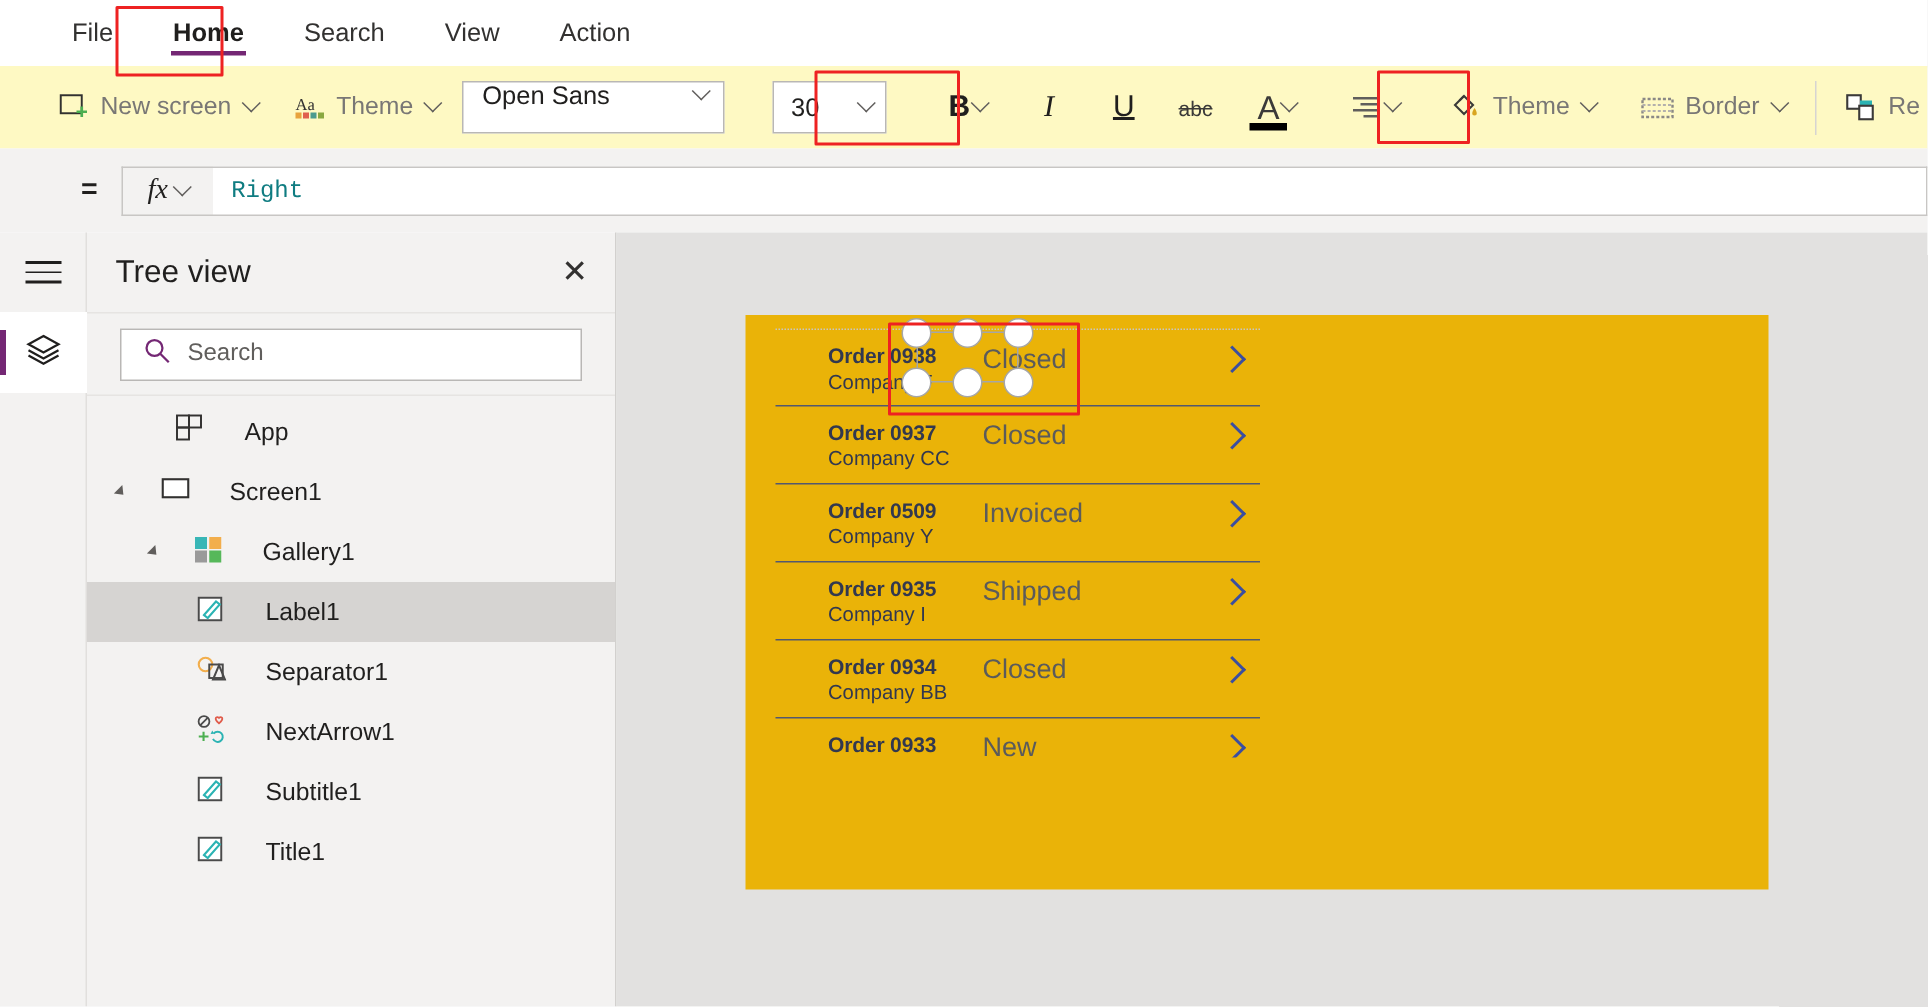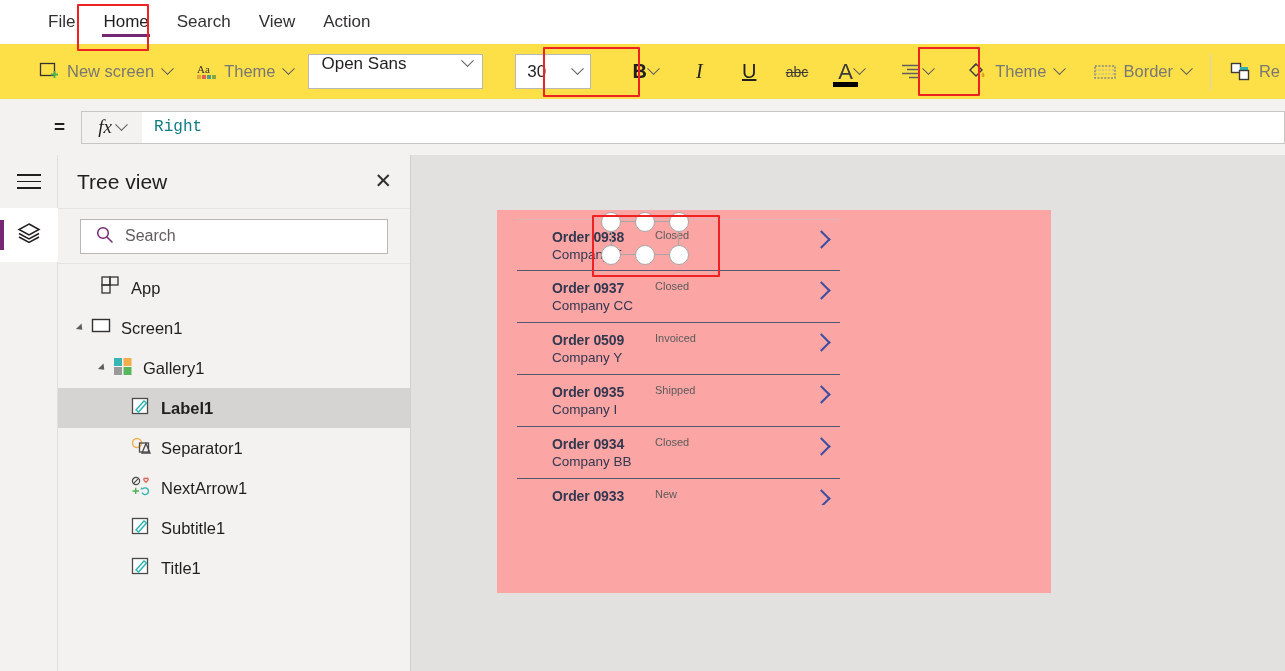--- a/index.html
+++ b/index.html
@@ -9,40 +9,40 @@
     font-family: "Liberation Sans", sans-serif;
     background: #ffffff;
     color: #201f1e;
   }
   #app { position: relative; width: 1285px; height: 671px; }
 
   
   .menubar {
     position: absolute; left: 0; top: 0; width: 1116px; height: 44px;
     background: #ffffff; display: flex; align-items: center;
-    padding-left: 34px; gap: 0px;
+    padding-left: 34px; gap: 12px;
   }
   .menu-item {
     font-size: 17px; color: #323130; padding: 0 14px; height: 44px;
     display: flex; align-items: center; cursor: pointer; position: relative;
   }
-  .menu-item.active { font-weight: normal; color: #201f1e; }
+  .menu-item.active { font-weight: bold; color: #201f1e; }
   .menu-item.active::after {
     content: ""; position: absolute; left: 13px; right: 13px; bottom: 7px;
     height: 3px; background: #742774;
   }
   .menubar-sep {
     position: absolute; left: 0; top: 43.5px; width: 1285px; height: 1px;
     background: #e8e6e4;
   }
 
   
   .ribbon {
     position: absolute; left: 0; top: 44px; width: 1285px; height: 55px;
-    background: #fde047; display: flex; align-items: center;
+    background: #fef9c3; display: flex; align-items: center;
     padding-left: 34px;
   }
   .rb {
     display: flex; align-items: center; height: 40px; gap: 7px;
     cursor: pointer; padding: 0 5px; white-space: nowrap;
   }
   .rb-label { font-size: 16.5px; color: #797775; }
   .chev {
     display: inline-block; width: 9px; height: 9px;
     border-right: 1.6px solid #605e5c; border-bottom: 1.6px solid #605e5c;
@@ -141,54 +141,54 @@
   }
   .searchbox {
     flex: 1; height: 35px; background: #ffffff; border: 1px solid #b9b7b5;
     display: flex; align-items: center; gap: 11px; padding-left: 14px;
     cursor: text;
   }
   .search-ph { font-size: 16px; color: #605e5c; }
   .tree-list { padding-top: 4px; border-top: 1px solid #e6e4e2; }
   .tree-row {
     height: 40px; display: flex; align-items: center; cursor: pointer;
-    font-size: 16.5px; color: #201f1e; gap: 10px;
-  }
-  .tree-row.selected { background: #d6d4d2; font-weight: bold; }
+    font-size: 16.5px; color: #201f1e; gap: 26px;
+  }
+  .tree-row.selected { background: #d6d4d2; }
   .tw {
     width: 0; height: 0; border-left: 5px solid #605e5c;
     border-top: 4px solid transparent; border-bottom: 4px solid transparent;
     transform: rotate(45deg); margin-right: -2px; flex: none;
   }
   .tw-spacer { width: 7px; flex: none; }
 
   
   .canvas {
     position: absolute; left: 411px; top: 155px; width: 874px; height: 516px;
     background: #e2e1e0;
   }
   .appscreen {
-    position: absolute; left: 86px; top: 55px; width: 554px; height: 383px;
-    background: #fca5a5;
+    position: absolute; left: 86px; top: 55px; width: 682px; height: 383px;
+    background: #eab308;
   }
   .gallery { position: absolute; left: 20px; top: 9px; width: 323px; }
   .grow {
     position: relative; height: 52px; border-bottom: 1px solid #52586f;
   }
   .grow:first-child { border-top: 1px dotted #c8c6c4; border-bottom: 1px solid #52586f; }
   .gtitle {
     position: absolute; left: 35px; top: 9px; font-size: 14px;
     font-weight: bold; color: #32384f; letter-spacing: -0.1px;
   }
   .gsub {
     position: absolute; left: 35px; top: 27px; font-size: 13.5px;
     color: #32384f;
   }
   .gstatus {
-    position: absolute; left: 138px; top: 9px; font-size: 11px;
+    position: absolute; left: 138px; top: 9px; font-size: 18px;
     color: #5b5b5b;
   }
   .gchev {
     position: absolute; right: 12px; top: 13px; width: 13px; height: 13px;
     border-right: 2.6px solid #3b4ea0; border-top: 2.6px solid #3b4ea0;
     transform: rotate(45deg);
   }
   .grow.clipped { height: 26px; overflow: hidden; border-bottom: none; }
 
   

